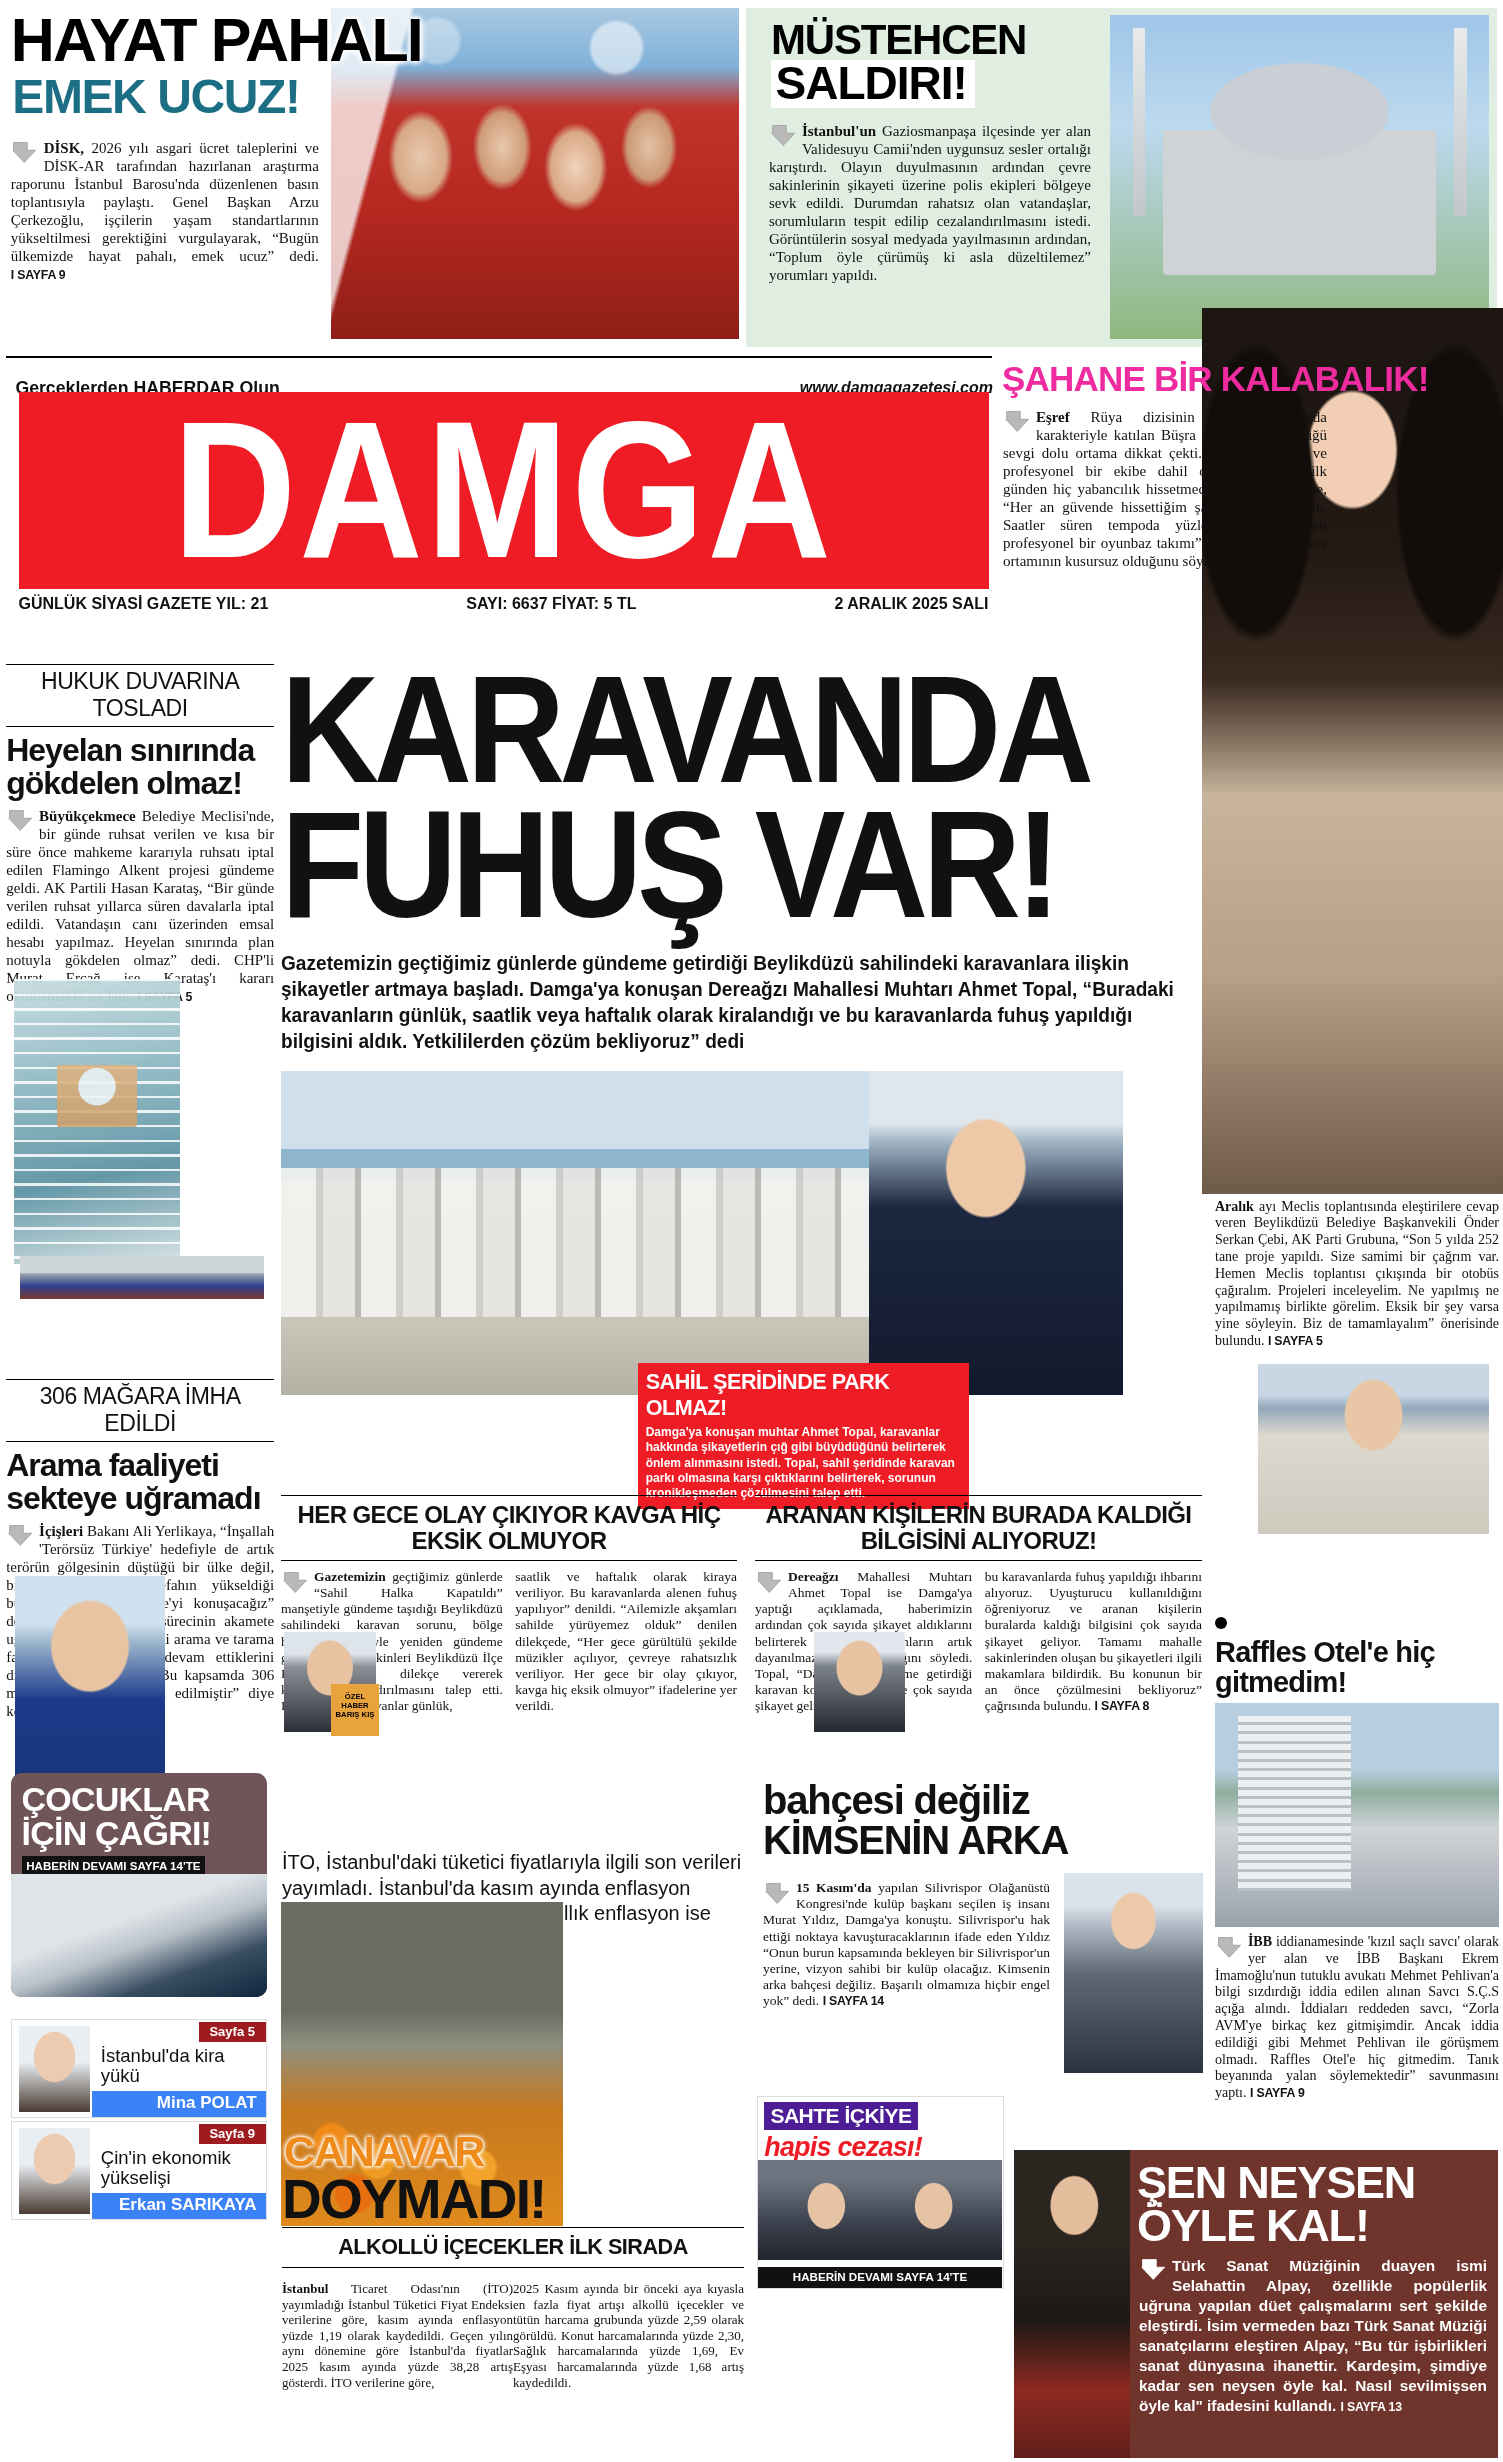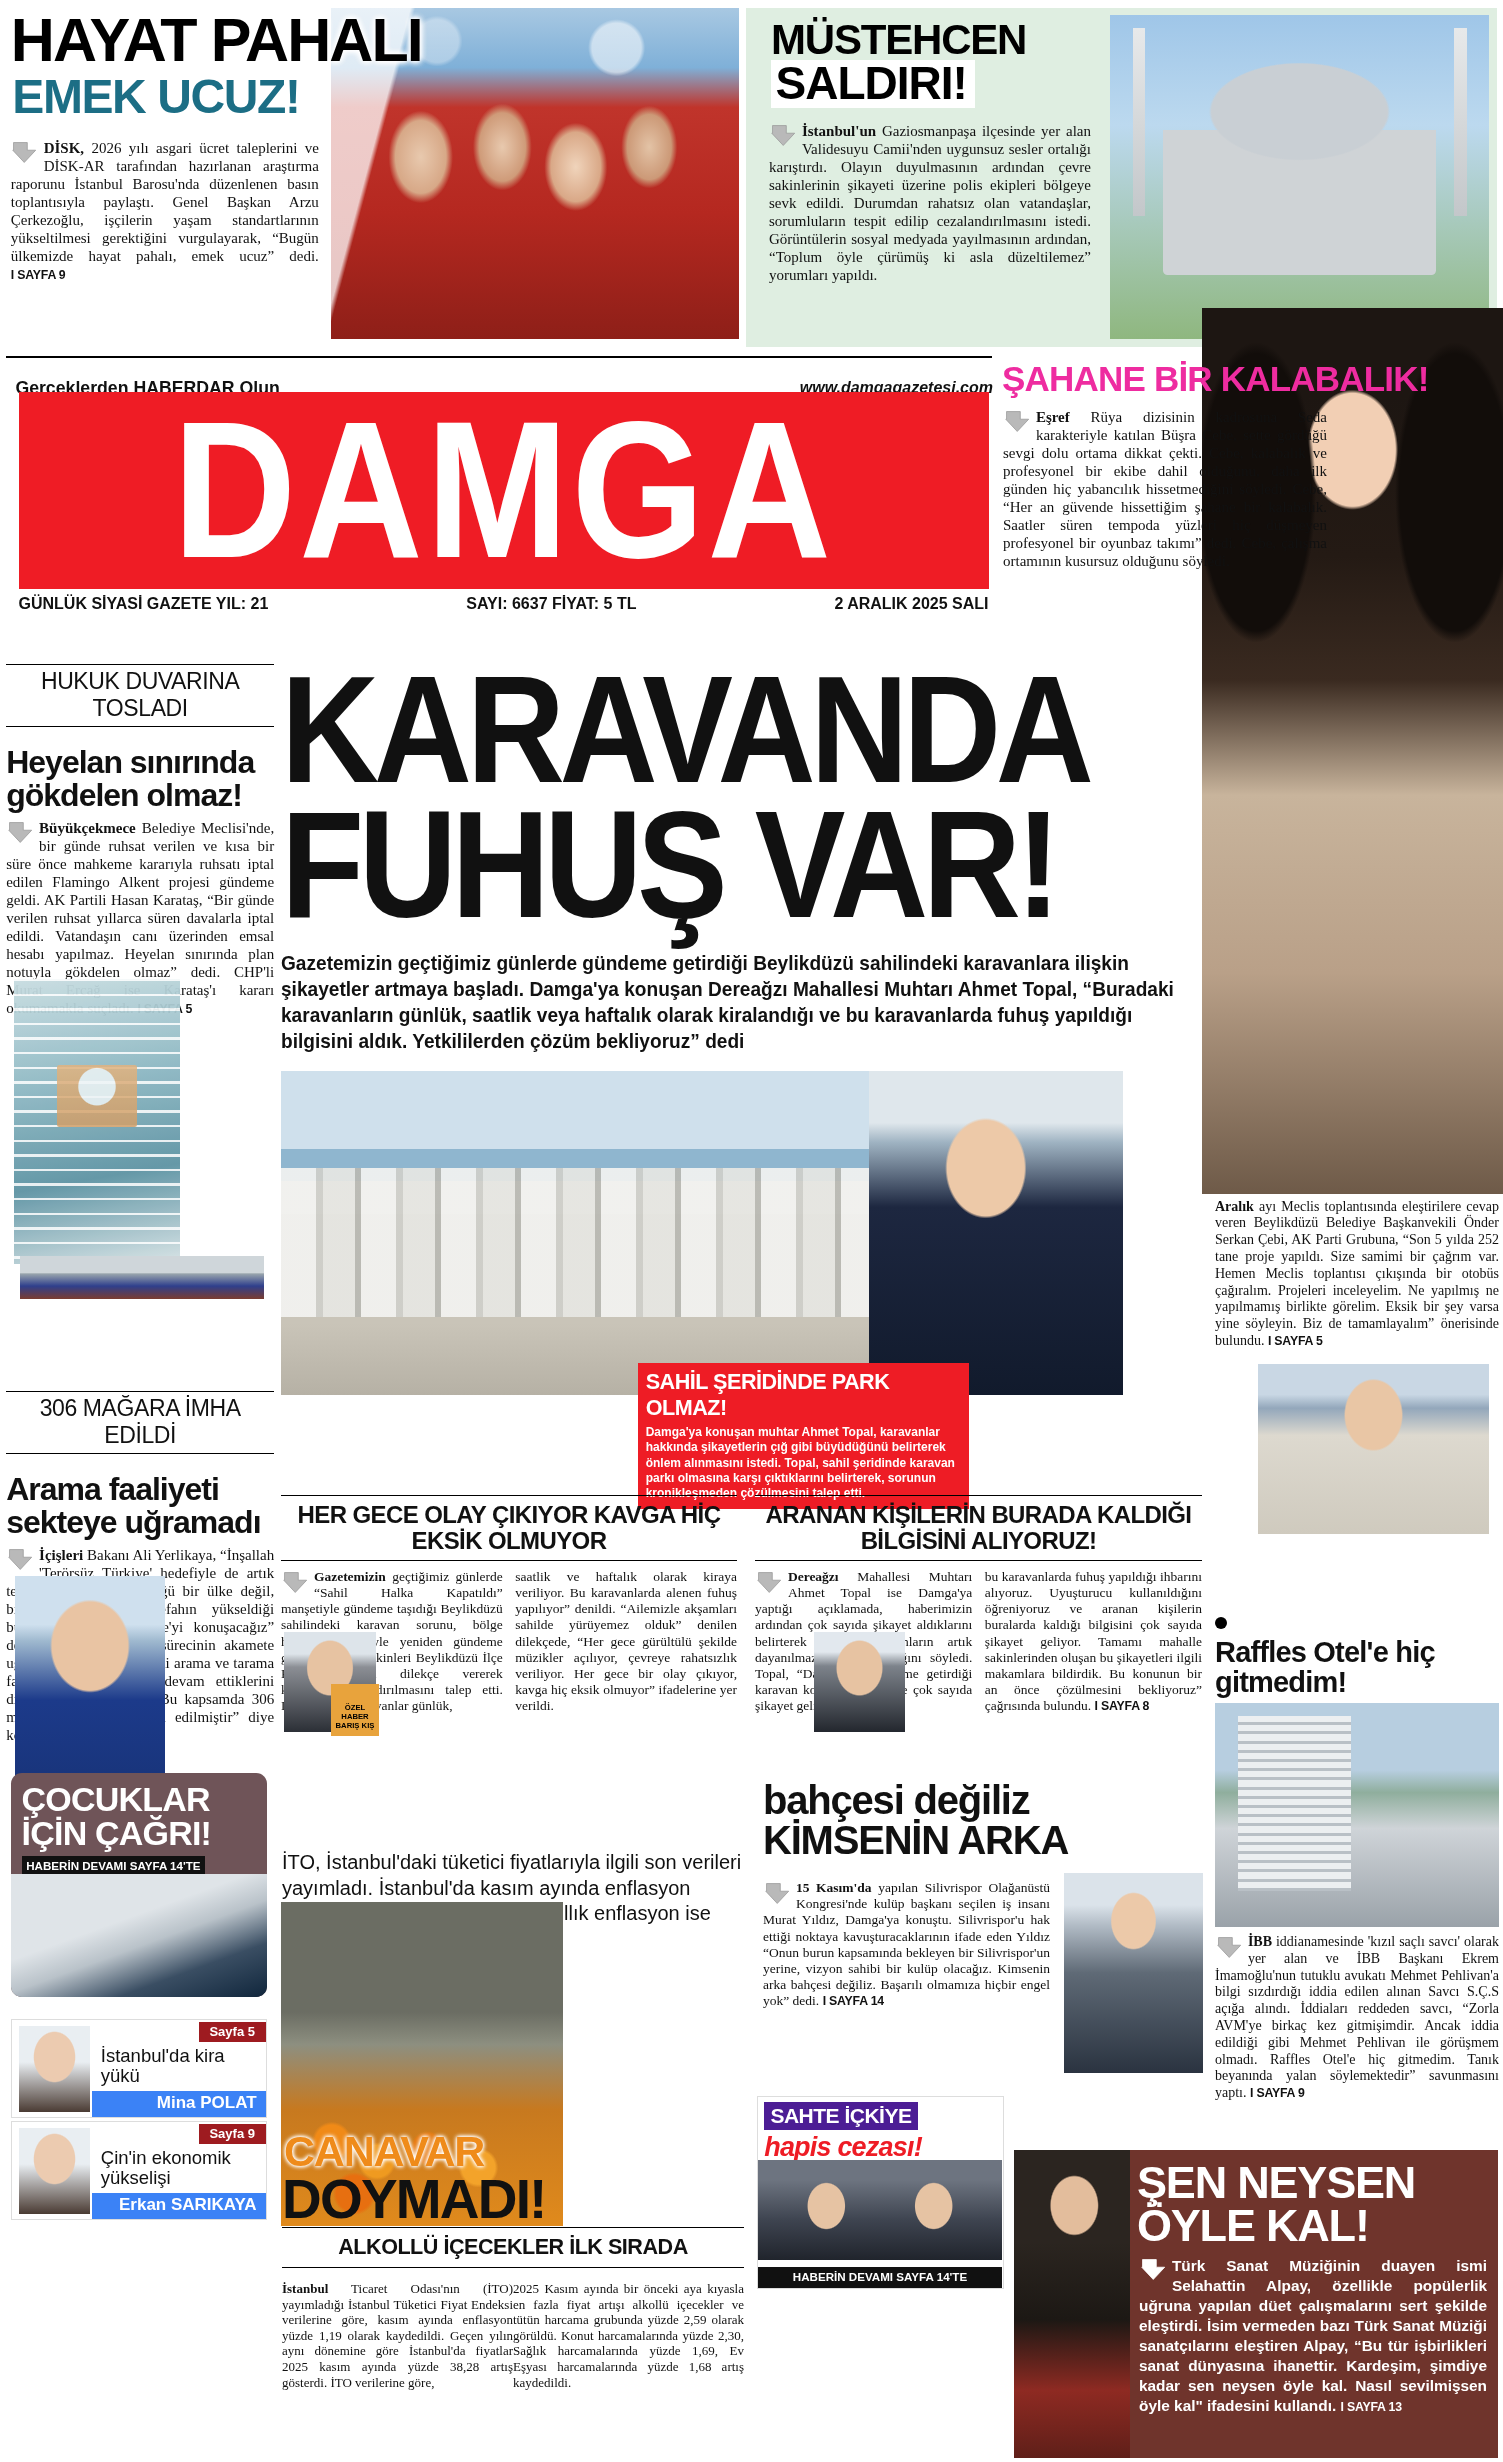--- a/index.html
+++ b/index.html
@@ -164,21 +164,21 @@
   #leftcol { left: 6.2px; top: 664px; width: 268px; height: 1792px; }
   .kicker {
     border-top: 1.5px solid #000; border-bottom: 1.5px solid #000;
     font-family:"Liberation Sans", sans-serif;
     font-weight: 500; font-size: 23px; letter-spacing: -0.4px;
     text-align:center; padding: 3.1px 0 3.9px;
   }
   .lead-hd {
     font-family:"Liberation Sans", sans-serif;
     font-weight: 900; font-size: 32px; line-height: 1.02;
-    letter-spacing: -1px; margin-top: 19px;
+    letter-spacing: -1px; margin-top: 7px;
   }
   .tower-img {
     position:absolute; left: 14px; top: 979px; width: 166px; height: 285px;
     background:
       repeating-linear-gradient(180deg, rgba(255,255,255,.85) 0 2.3px, rgba(0,0,0,0) 2.3px 14.6px),
       linear-gradient(170deg, #c8dde1 0%, #8fb9c4 35%, #5d93a3 68%, #d8e4e6 100%);
     opacity:.95;
   }
   .tower-img::after{
     content:""; position:absolute; left:26%; top:30%; width:48%; height:22%;
@@ -303,21 +303,21 @@
     text-align:center; padding: 6.2px 3.1px 7px;
   }
   .sa-cols { display:flex; gap: 12.3px; margin-top: 7.7px; }
   .sa-cols > div { flex:1; }
 
   .ozel-badge {
     position:absolute; left: 331px; top: 1684px; width: 48px; height: 52px;
     background:#e8a33c; color:#000;
     font-family:"Liberation Sans", sans-serif; font-weight:900;
     font-size: 7.7px; line-height:1.15; text-align:center;
-    padding-top: 20px;
+    padding-top: 9px;
   }
   .ozel-photo {
     position:absolute; left: 284px; top: 1632px; width: 92px; height: 100px;
     background: radial-gradient(ellipse 31px 37px at 50% 36%, #e7c3a2 0 72%, rgba(231,195,162,0) 76%),
                 linear-gradient(180deg,#dde4ea 0 22%, #8c8f95 35%, #2b2f36 100%);
   }
   .bayram-photo {
     position:absolute; left: 814px; top: 1632px; width: 91px; height: 100px;
     background: radial-gradient(ellipse 31px 37px at 50% 36%, #e7c3a2 0 72%, rgba(231,195,162,0) 76%),
                 linear-gradient(180deg,#e2e8ee 0 20%, #7d838b 34%, #23272e 100%);

